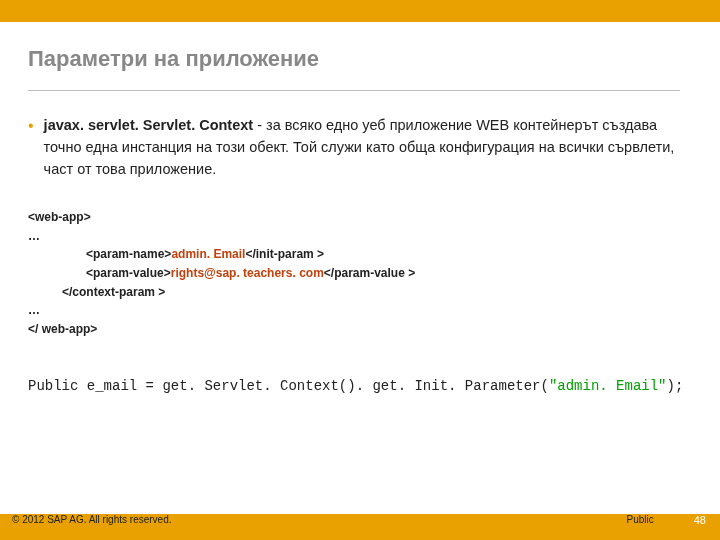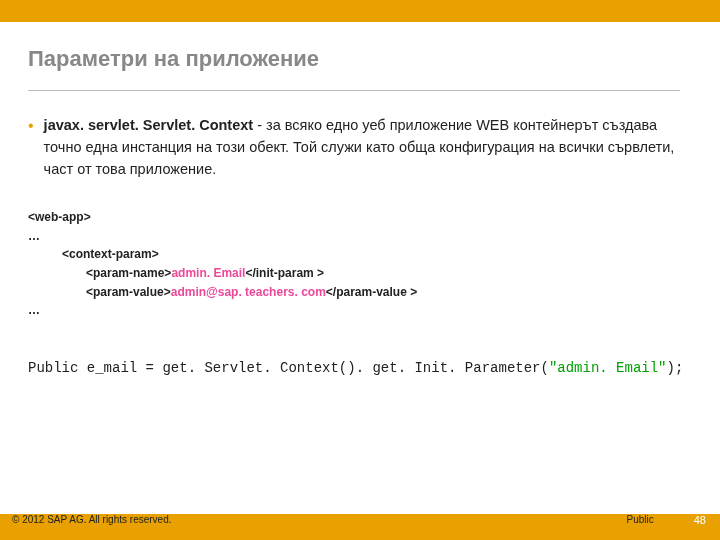--- a/index.html
+++ b/index.html
@@ -48,21 +48,21 @@
     text-align: right;
   }
   .xml-block {
     font-family: Arial, sans-serif;
     font-size: 12px;
     line-height: 1.55;
     color: #222;
     margin-bottom: 40px;
   }
   .xml-block .bold { font-weight: bold; }
-  .xml-block .green { color: #ec4899; font-weight: bold; text-align: right; }
+  .xml-block .green { color: #c2410c; font-weight: bold; text-align: right; }
   .xml-block .indent1 { padding-left: 34px; }
   .xml-block .indent2 { padding-left: 58px; }
   .code-line {
     font-family: "Courier New", monospace;
     font-size: 14px;
     color: #222;
     white-space: pre;
   }
   .code-line .str { color: #00a000; }
   .footer {
@@ -103,28 +103,29 @@
   <div class="bullet-block">
     <div class="bullet-dot">•</div>
     <div class="bullet-text">
       <b>javax. servlet. Servlet. Context</b><span> - за всяко едно уеб приложение WEB контейнерът създава точно една инстанция на този обект. Той служи като обща конфигурация на всички сървлети, част от това приложение.</span>
     </div>
   </div>
 
   <div class="xml-block">
     <div class="bold">&lt;web-app&gt;</div>
     <div class="bold">…</div>
-    <div class="bold indent1">&lt;context-param&gt;</div>
     <div class="indent2">
       <span class="bold">&lt;param-name&gt;</span><span class="green">admin. Email</span><span class="bold">&lt;/init-param &gt;</span>
     </div>
     <div class="indent2">
-      <span class="bold">&lt;param-value&gt;</span><span class="green">admin@sap. teachers. com</span><span class="bold">&lt;/param-value &gt;</span>
+      <span class="bold">&lt;param-value&gt;</span><span class="green">rights@sap. teachers. com</span><span class="bold">&lt;/param-value &gt;</span>
     </div>
+    <div class="bold indent1">&lt;/context-param &gt;</div>
     <div class="bold">…</div>
+    <div class="bold">&lt;/ web-app&gt;</div>
   </div>
 
   <div class="code-line"><span>Public e_mail = get. Servlet. Context(). get. Init. Parameter(</span><span class="str">"admin. Email"</span><span>);</span></div>
 </div>
 
 <div class="footer">
   <div class="footer-left">
     <span>© 2012 SAP AG. All rights reserved.</span>
   </div>
   <div class="footer-right">

